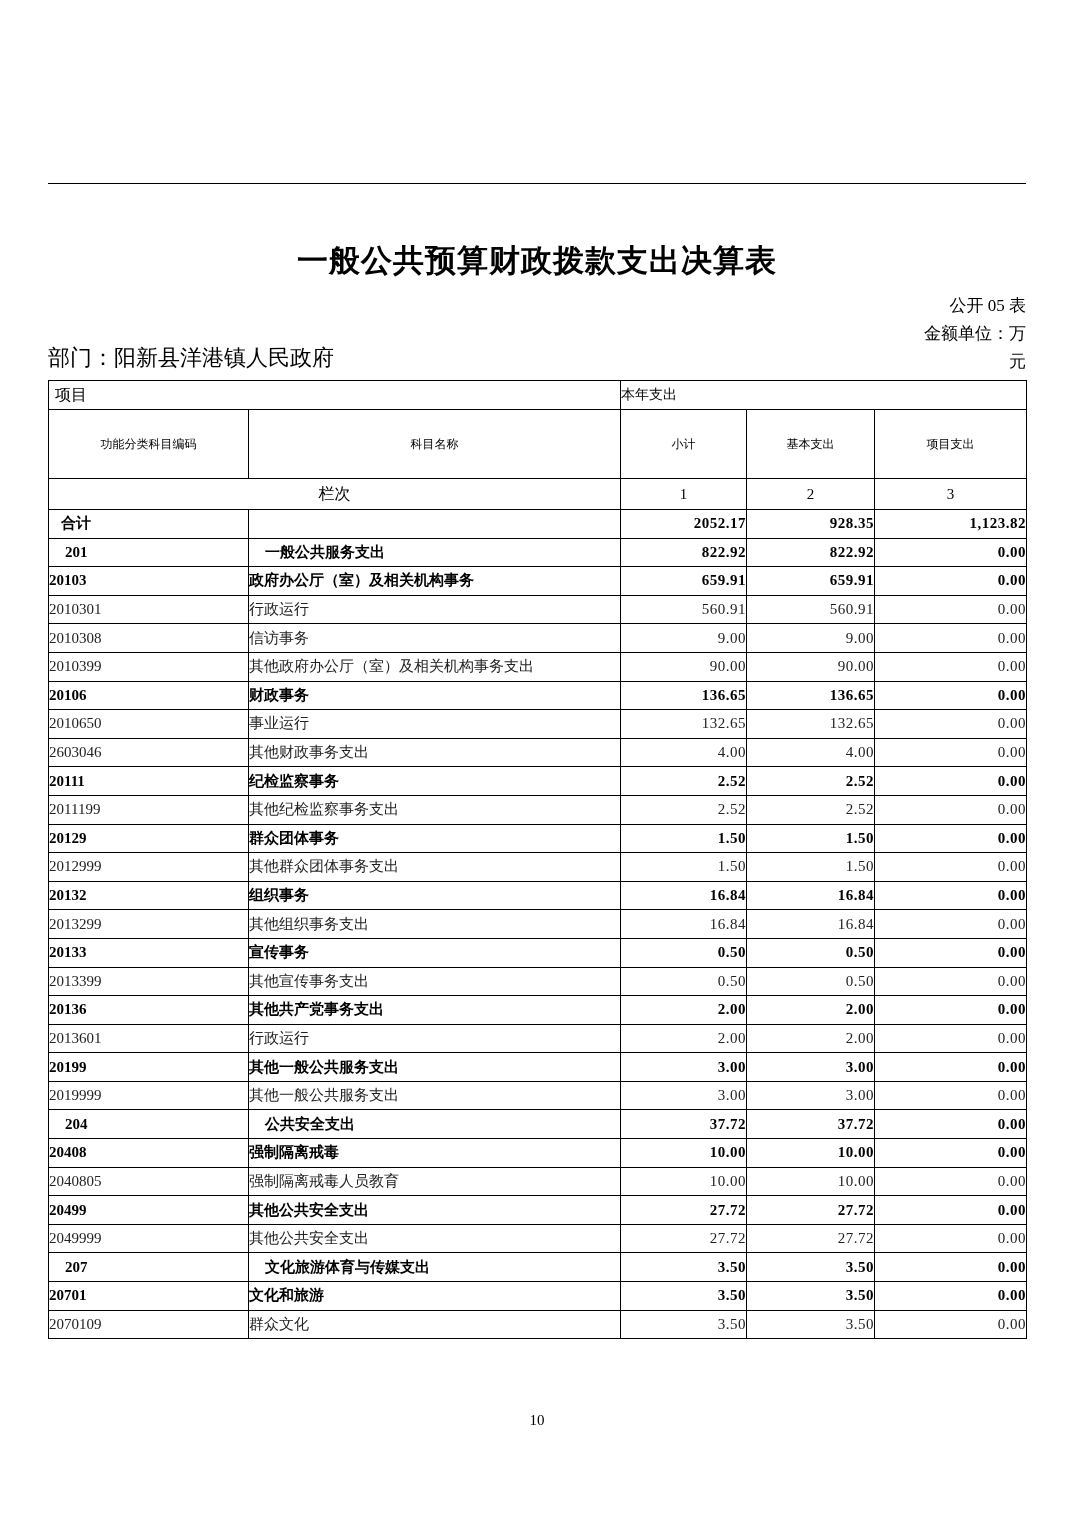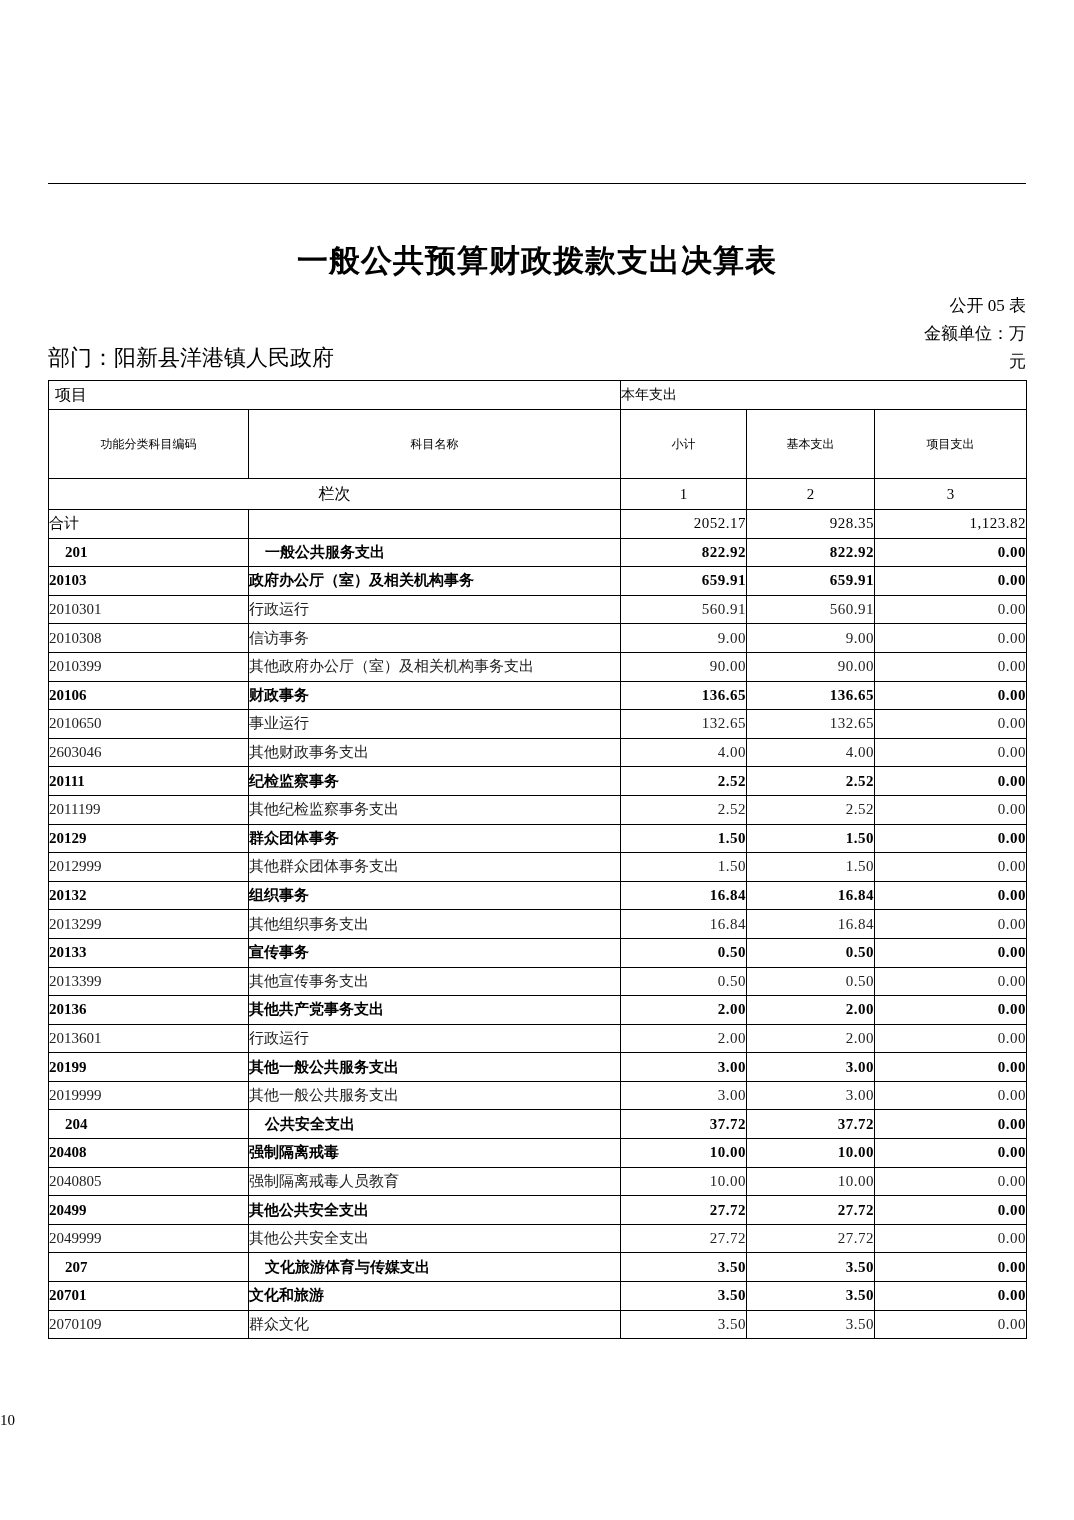--- a/index.html
+++ b/index.html
@@ -105,33 +105,33 @@
     padding-left: 10px;
     font-size: 15px;
   }
   .c-num {
     text-align: right;
     padding-right: 10px;
     font-size: 15px;
     font-family: "Liberation Serif", serif;
     letter-spacing: 0.5px;
   }
-  .lvl-total .c-code, .lvl-total .c-name, .lvl-total .c-num { font-weight: normal; }
+  .lvl-total .c-code, .lvl-total .c-name, .lvl-total .c-num { font-weight: bold; padding-left: 12px; }
   .lvl-1 .c-code, .lvl-1 .c-name, .lvl-1 .c-num { font-weight: bold; padding-left: 16px; }
   .lvl-2 .c-code, .lvl-2 .c-name, .lvl-2 .c-num { font-weight: bold; }
   .lvl-3 .c-code, .lvl-3 .c-name, .lvl-3 .c-num { font-weight: normal; color: #222; }
   .ind-1 { padding-left: 10px; }
   .ind-2 { padding-left: 10px; }
   .ind-3 { padding-left: 28px; }
   .page-number {
     position: absolute;
     left: 0;
     top: 1412px;
     width: 1074px;
-    text-align: left;
+    text-align: center;
     font-size: 15px;
   }
 </style>
 </head>
 <body>
 
 <div class="page">
 
   <div class="top-rule"></div>
 

